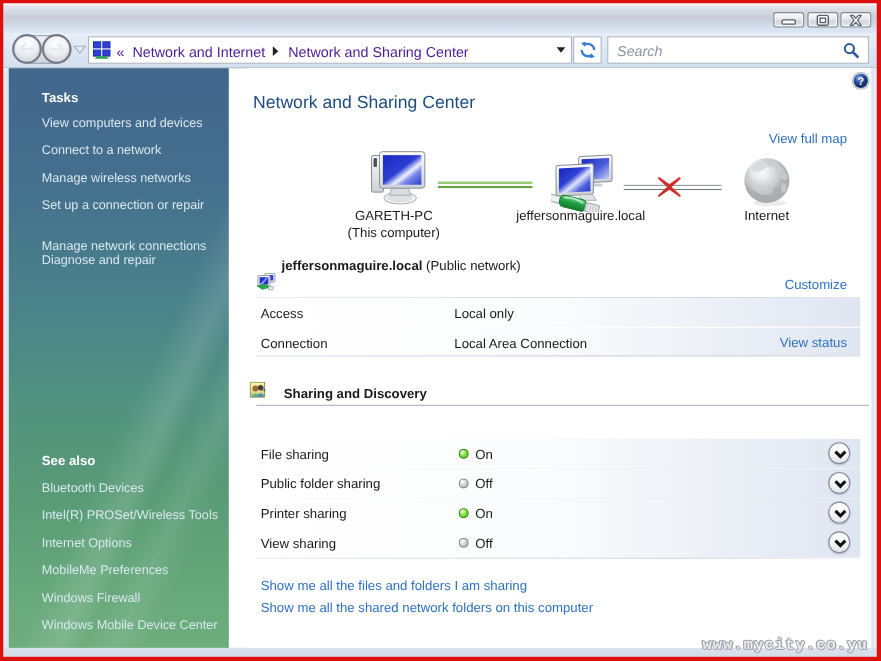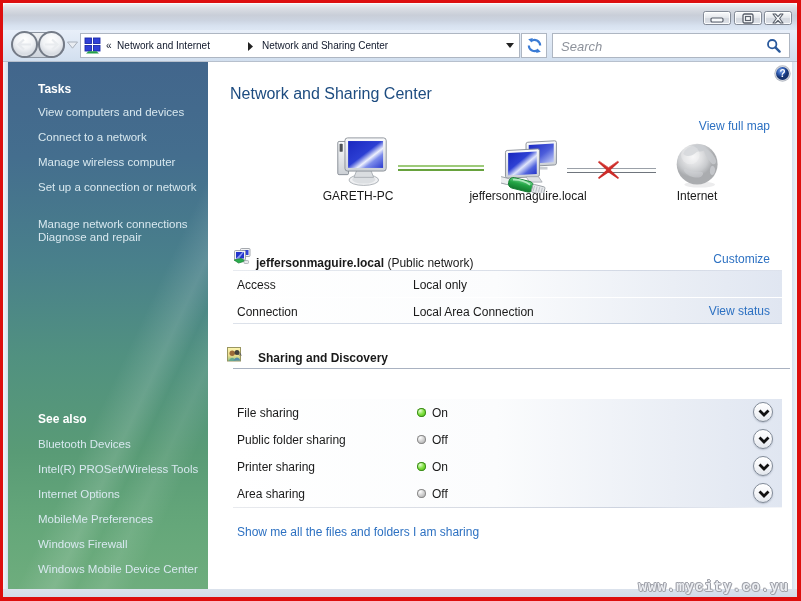--- a/index.html
+++ b/index.html
@@ -28,21 +28,21 @@
   box-shadow:inset 0 0 0 1px rgba(255,255,255,.85); }
 
 #navcapsule { left:12px; top:32px; width:53px; height:26px; border-radius:13px;
   background:linear-gradient(180deg,#eef0f3,#dde1e7 50%,#cfd5dd);
   border:1px solid #8d95a1; }
 .navcirc { top:31px; width:27px; height:27px; border-radius:50%;
   border:2px solid #747b87;
   background:radial-gradient(circle at 50% 30%,#ffffff 0%,#f0f2f5 45%,#d9dde3 70%,#e6e9ed 100%); }
 .tbox { top:33px; height:25px; background:#fff; border:1px solid #aeb6c2; }
 #crumbicon { left:84px; top:37px; }
-.crumbtxt { top:40px; font-size:10px; color:#0f172a; white-space:nowrap; }
+.crumbtxt { top:40px; font-size:13px; color:#4c1d95; white-space:nowrap; }
 #crumbdd { left:506px; top:43px; width:0; height:0; border-left:4px solid transparent;
   border-right:4px solid transparent; border-top:5px solid #222; }
 #searchtxt { left:561px; top:39px; font-size:13px; font-style:italic; color:#8d929b; }
 
 #sidebar { left:8px; top:62px; width:216px; height:527px;
   background:linear-gradient(180deg,#42668c 0%,#446e8e 18%,#49808b 38%,#519180 56%,#599b76 74%,#65a77a 88%,#6ead7d 100%); }
 #sidebar .hdr { position:absolute; left:30px; font-weight:bold; color:#fff; font-size:12px; }
 #sidebar a { position:absolute; left:30px; color:#d8e8ef; font-size:11.5px; text-decoration:none; white-space:nowrap; }
 
 #content { left:208px; top:62px; width:584px; height:527px; background:#fff; }
@@ -127,22 +127,22 @@
   <div id="frameL" class="abs"></div>
   <div id="frameR" class="abs"></div>
   <div id="frameB" class="abs"></div>
 
   <div id="sidebar" class="abs">
     <div style="position:absolute;inset:0;background:
       linear-gradient(115deg, rgba(255,255,255,0) 55%, rgba(255,255,255,0.13) 63%, rgba(255,255,255,0) 68%, rgba(255,255,255,0.09) 74%, rgba(255,255,255,0) 80%);"></div>
     <div class="hdr" style="top:20px;">Tasks</div>
     <a style="top:44px;">View computers and devices</a>
     <a style="top:69px;">Connect to a network</a>
-    <a style="top:94px;">Manage wireless computer</a>
-    <a style="top:119px;">Set up a connection or network</a>
+    <a style="top:94px;">Manage wireless networks</a>
+    <a style="top:119px;">Set up a connection or repair</a>
     <a style="top:144px;margin-top:12px;">Manage network connections</a>
     <a style="top:169px;">Diagnose and repair</a>
     <div class="hdr" style="top:350px;">See also</div>
     <a style="top:376px;">Bluetooth Devices</a>
     <a style="top:401px;text-align:center;">Intel(R) PROSet/Wireless Tools</a>
     <a style="top:426px;">Internet Options</a>
     <a style="top:451px;">MobileMe Preferences</a>
     <a style="top:476px;">Windows Firewall</a>
     <a style="top:501px;">Windows Mobile Device Center</a>
   </div>
@@ -247,33 +247,34 @@
       <circle cx="18" cy="15" r="11" fill="#ffffff" opacity=".25"></circle>
     </svg>
 
     <div class="abs" style="left:190px;top:103px;width:86px;height:6px;background:linear-gradient(180deg,#9dca79 0 2px,#fdfefd 2px 4px,#67a23d 4px 6px);"></div>
     <div class="abs" style="left:359px;top:106px;width:89px;height:6px;background:linear-gradient(180deg,#9aa0a8 0 1px,#fdfefd 1px 4px,#6f757d 4px 5px,#fff 5px 6px);"></div>
     <svg class="abs" style="left:389px;top:97px;" width="23" height="22" viewBox="0 0 23 22">
       <path d="M2 2 L11.5 8.6 L21 2 L22 3.2 L13.6 11 L22 18.8 L21 20 L11.5 13.4 L2 20 L1 18.8 L9.4 11 L1 3.2 z" fill="#cd2d2a"></path>
       <path d="M2 2 L11.5 8.6 L21 2" stroke="#e06360" stroke-width="0.8" fill="none"></path>
     </svg>
     <div class="abs" style="left:75px;top:127px;width:150px;text-align:center;">GARETH-PC</div>
+    <div class="abs" style="left:75px;top:142px;width:150px;text-align:center;">(This computer)</div>
     <div class="abs" style="left:245px;top:127px;width:150px;text-align:center;">jeffersonmaguire.local</div>
     <div class="abs" style="left:414px;top:127px;width:150px;text-align:center;">Internet</div>
 
     <svg class="abs" style="left:25px;top:186px;" width="18" height="17" viewBox="0 0 18 17">
       <rect x="7.5" y="0.5" width="9.5" height="8" rx="1" fill="#f2f3f5" stroke="#8f949a" stroke-width="0.8"></rect>
       <rect x="9" y="2" width="6.5" height="5" fill="#3142d4"></rect>
       <rect x="1.5" y="2.5" width="11" height="9.5" rx="1" fill="#f2f3f5" stroke="#8f949a" stroke-width="0.8"></rect>
       <rect x="3" y="4" width="8" height="6.5" fill="#2233cb"></rect>
       <path d="M9.5 4 L11 4 L6 10.5 L3 10.5 z" fill="#8d9af0"></path>
       <path d="M1 12 l7 -1.5 4.5 2.5 -7 2 z" fill="#2aac4d" stroke="#157c31" stroke-width="0.7"></path>
       <rect x="11" y="12.5" width="4.5" height="3" rx="0.8" fill="#e8eaec" stroke="#9aa0a6" stroke-width="0.7"></rect>
     </svg>
-    <div class="abs" style="left:48px;top:194px;"><b>jeffersonmaguire.local</b> (Public network)</div>
+    <div class="abs" style="left:48px;top:172px;"><b>jeffersonmaguire.local</b> (Public network)</div>
     <a class="blue" style="right:22px;top:190px;">Customize</a>
     <div class="seprow" style="top:208px;height:1px;background:linear-gradient(90deg,#e8ebf0 0%,#dbe0e9 45%,#d2d8e4 75%,#dee3ed 100%);"></div>
     <div class="srow" style="top:209px;height:26px;">
       <div class="lbl">Access</div>
         <div class="val" style="left:180px;">Local only</div>
     </div>
     <div class="srow" style="top:236px;height:25px;">
       <div class="lbl">Connection</div>
         <div class="val" style="left:180px;">Local Area Connection</div>
       <a class="blue" style="right:12px;top:6px;">View status</a>
@@ -326,30 +327,31 @@
         <div class="dot g"></div>
         <div class="val">On</div>
       <div class="chev">
           <svg width="12" height="9" viewBox="0 0 12 9">
             <path d="M1.5 1.5 L6 6 L10.5 1.5" stroke="#111" stroke-width="2.8" fill="none"></path>
           </svg>
         </div>
     </div>
     <div class="seprow" style="top:418px;height:1px;background:linear-gradient(90deg,#f6f7f9 0%,#e2e5eb 35%,#d4d9e3 62%,#eef1f6 82%,#fdfdfe 95%);"></div>
     <div class="srow" style="top:418px;">
-      <div class="lbl">Area sharing</div>
+      <div class="lbl">View sharing</div>
         <div class="dot o"></div>
         <div class="val">Off</div>
       <div class="chev">
           <svg width="12" height="9" viewBox="0 0 12 9">
             <path d="M1.5 1.5 L6 6 L10.5 1.5" stroke="#111" stroke-width="2.8" fill="none"></path>
           </svg>
         </div>
     </div>
     <div class="seprow" style="top:445px;height:1px;background:linear-gradient(90deg,#e8eaee 0%,#d8dce4 40%,#cdd3df 70%,#e4e8f0 90%,#f5f6f9 100%);"></div>
 
     <a class="blue" style="left:29px;top:463px;">Show me all the files and folders I am sharing</a>
+    <a class="blue" style="left:29px;top:483px;">Show me all the shared network folders on this computer</a>
   </div>
 
   <div class="abs" style="right:12px;top:579px;z-index:70;font-family:'Liberation Mono',monospace;font-weight:bold;font-size:14px;color:#eceef2;text-shadow:1px 0 0 #9fa1a9,-1px 0 0 #9fa1a9,0 1px 0 #9fa1a9,0 -1px 0 #9fa1a9,1px 1px 0 #b8bac0,-1px -1px 0 #b8bac0;letter-spacing:1px;">www.mycity.co.yu</div>
 
   <div id="redb" class="abs"></div>
 </div>
 
 </body></html>

